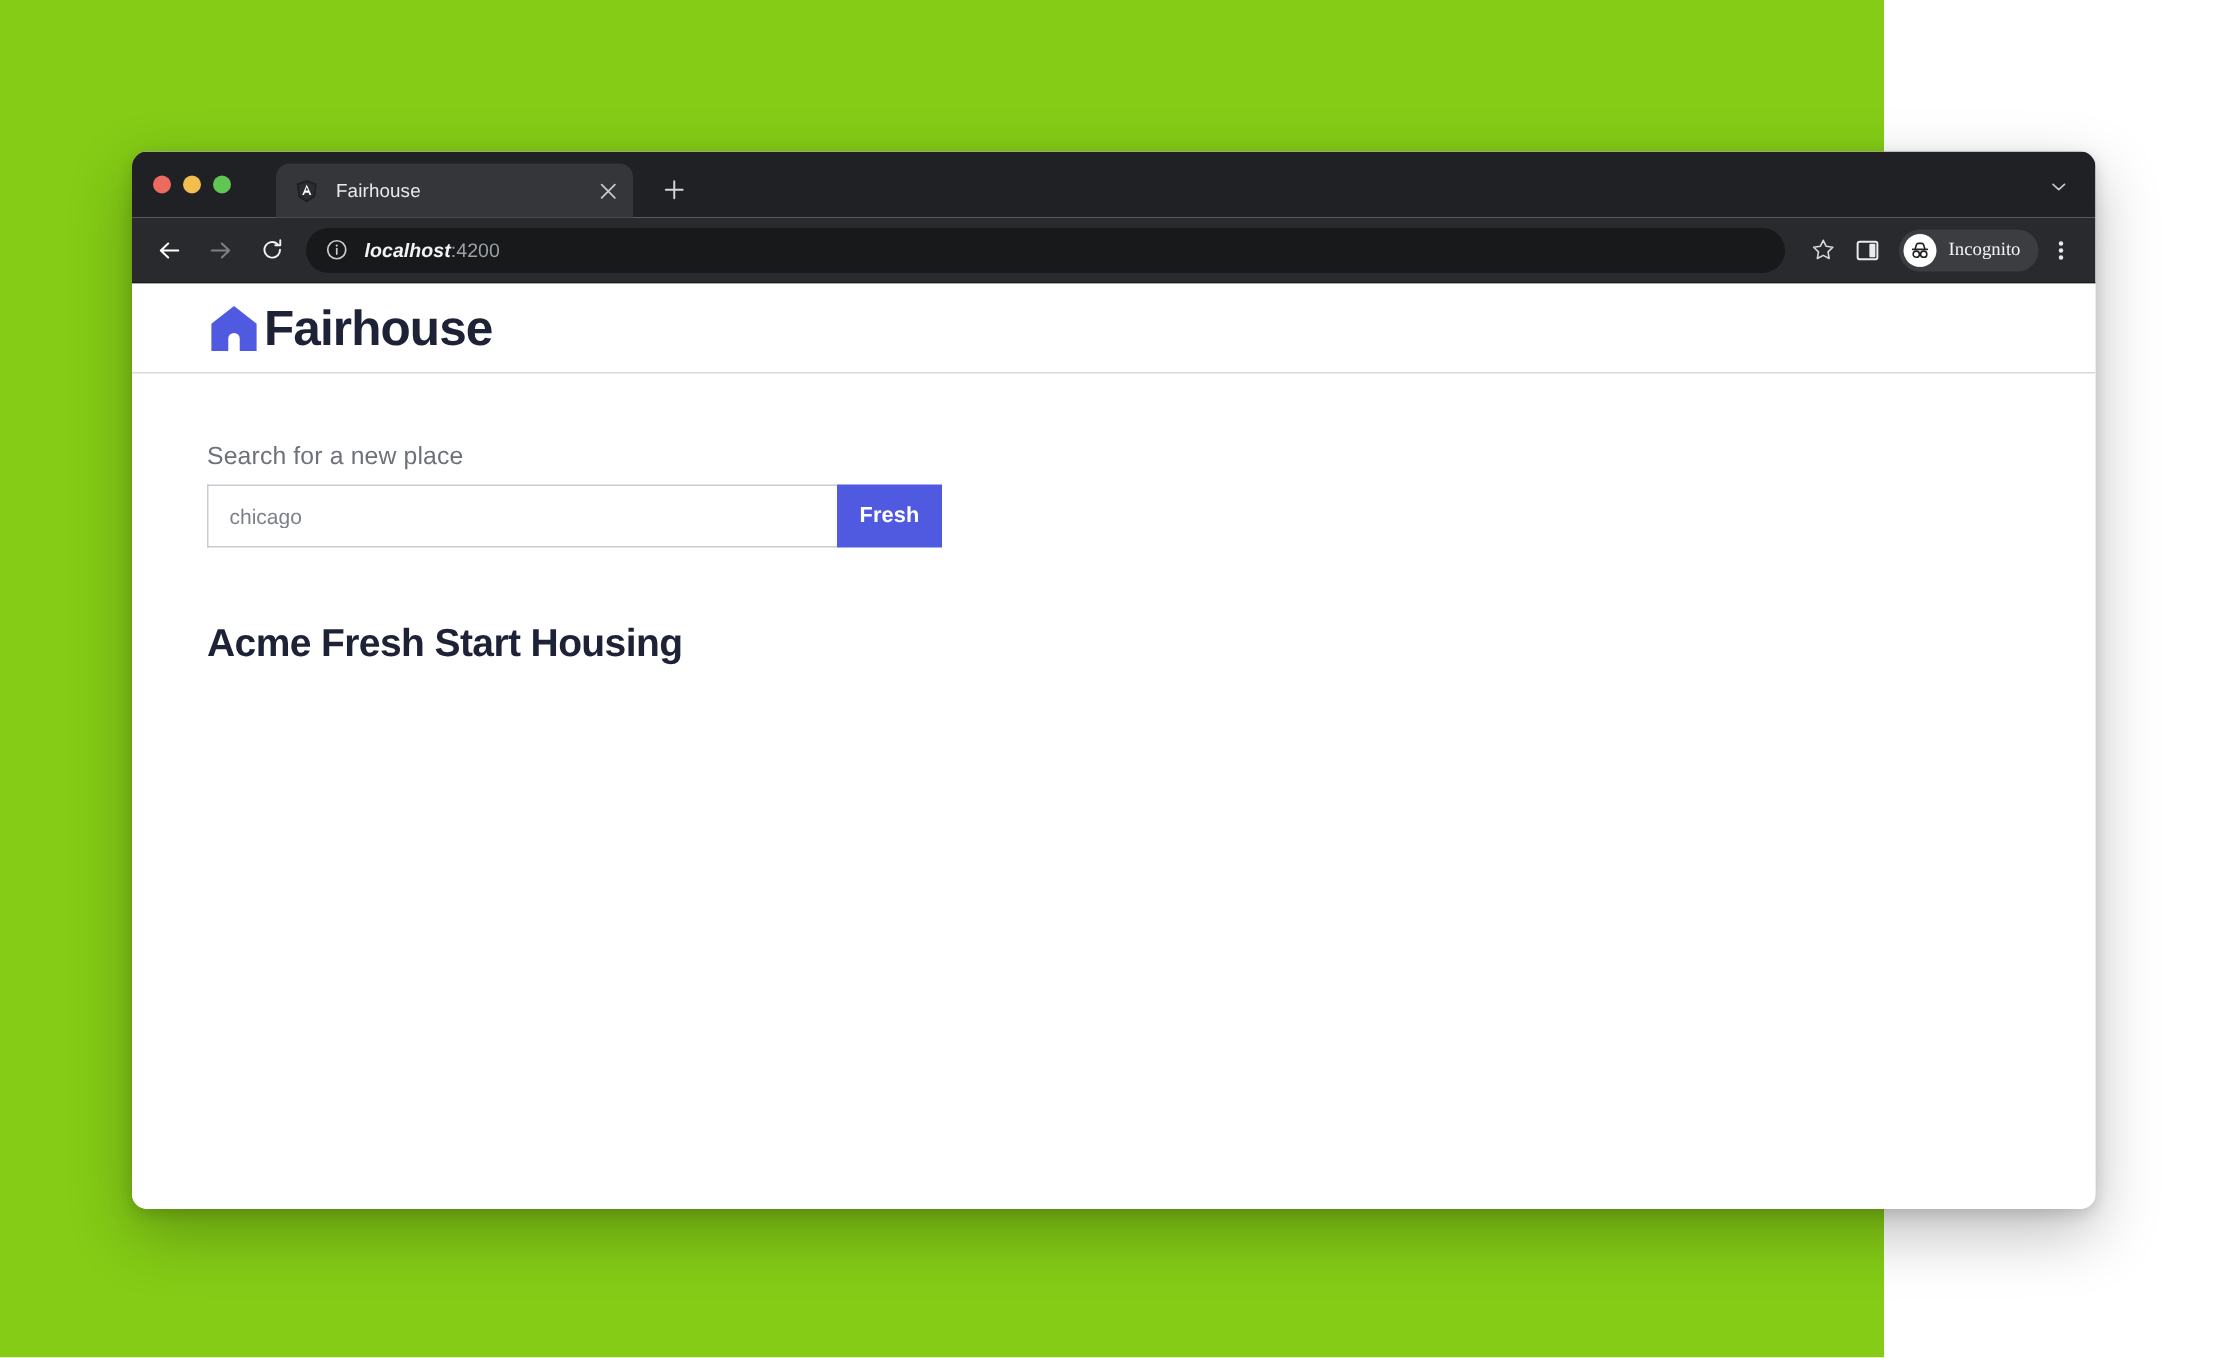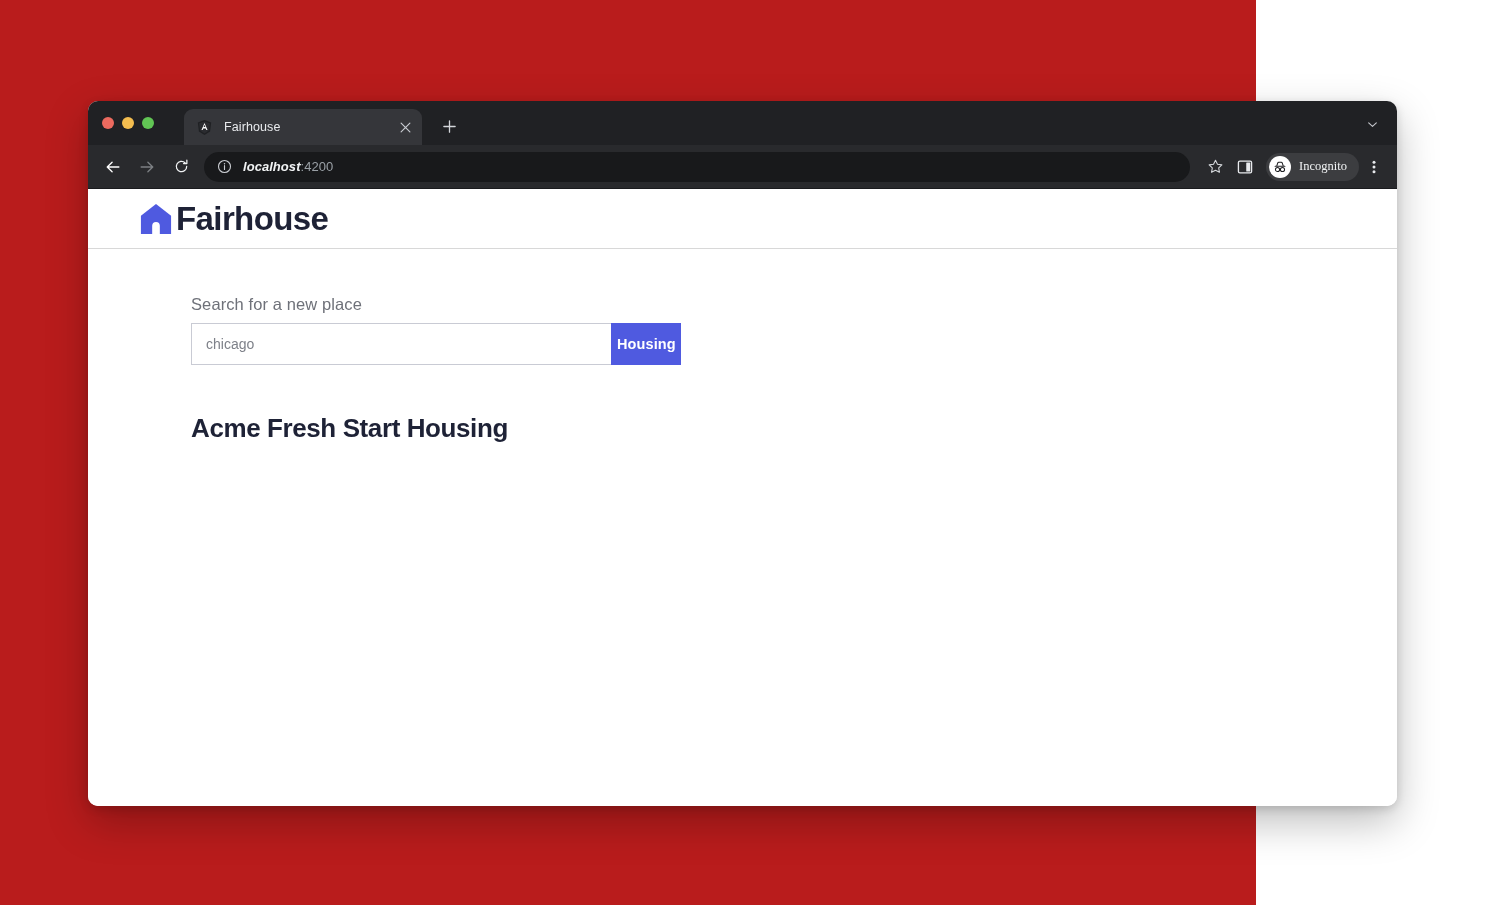--- a/index.html
+++ b/index.html
@@ -6,21 +6,21 @@
   html, body {
     margin: 0; padding: 0;
     width: 1491px; height: 905px;
     background: #ffffff;
     font-family: "Liberation Sans", sans-serif;
     overflow: hidden;
   }
   #root {
     position: relative;
     width: 1256px; height: 905px;
-    background: #b91c1c;
+    background: #84cc16;
   }
 
   
   .browser-window {
     position: absolute;
     left: 88px; top: 101px;
     width: 1309px; height: 705px;
     border-radius: 10px;
     overflow: hidden;
     background: #ffffff;
@@ -204,21 +204,21 @@
   }
   .brand-mark { display: block; width: 36px; height: 36px; flex: 0 0 auto; }
   .brand-name {
     font-size: 33px;
     font-weight: 700;
     color: #1e2236;
     letter-spacing: -0.6px;
     line-height: 1;
   }
 
-  .content { padding: 46px 0 0 63px; margin-left: 40px; }
+  .content { padding: 46px 0 0 50px; }
   .search-label {
     font-size: 16.5px;
     color: #6e7179;
     margin-bottom: 9px;
     letter-spacing: 0.1px;
   }
   .search-row { display: flex; align-items: stretch; }
   .search-input {
     width: 420px;
     height: 42px;
@@ -372,20 +372,20 @@
           </svg>
           <span class="brand-name">Fairhouse</span>
         </a>
       </header>
 
       <main class="content">
         <div class="search-label">Search for a new place</div>
 
         <div class="search-row">
           <input class="search-input" type="text" value="chicago" style="">
-          <button class="search-btn">Housing</button>
+          <button class="search-btn">Fresh</button>
         </div>
 
         <h1 class="page-title">Acme Fresh Start Housing</h1>
       </main>
     </div>
   </div>
 </div>
 
 </body></html>

